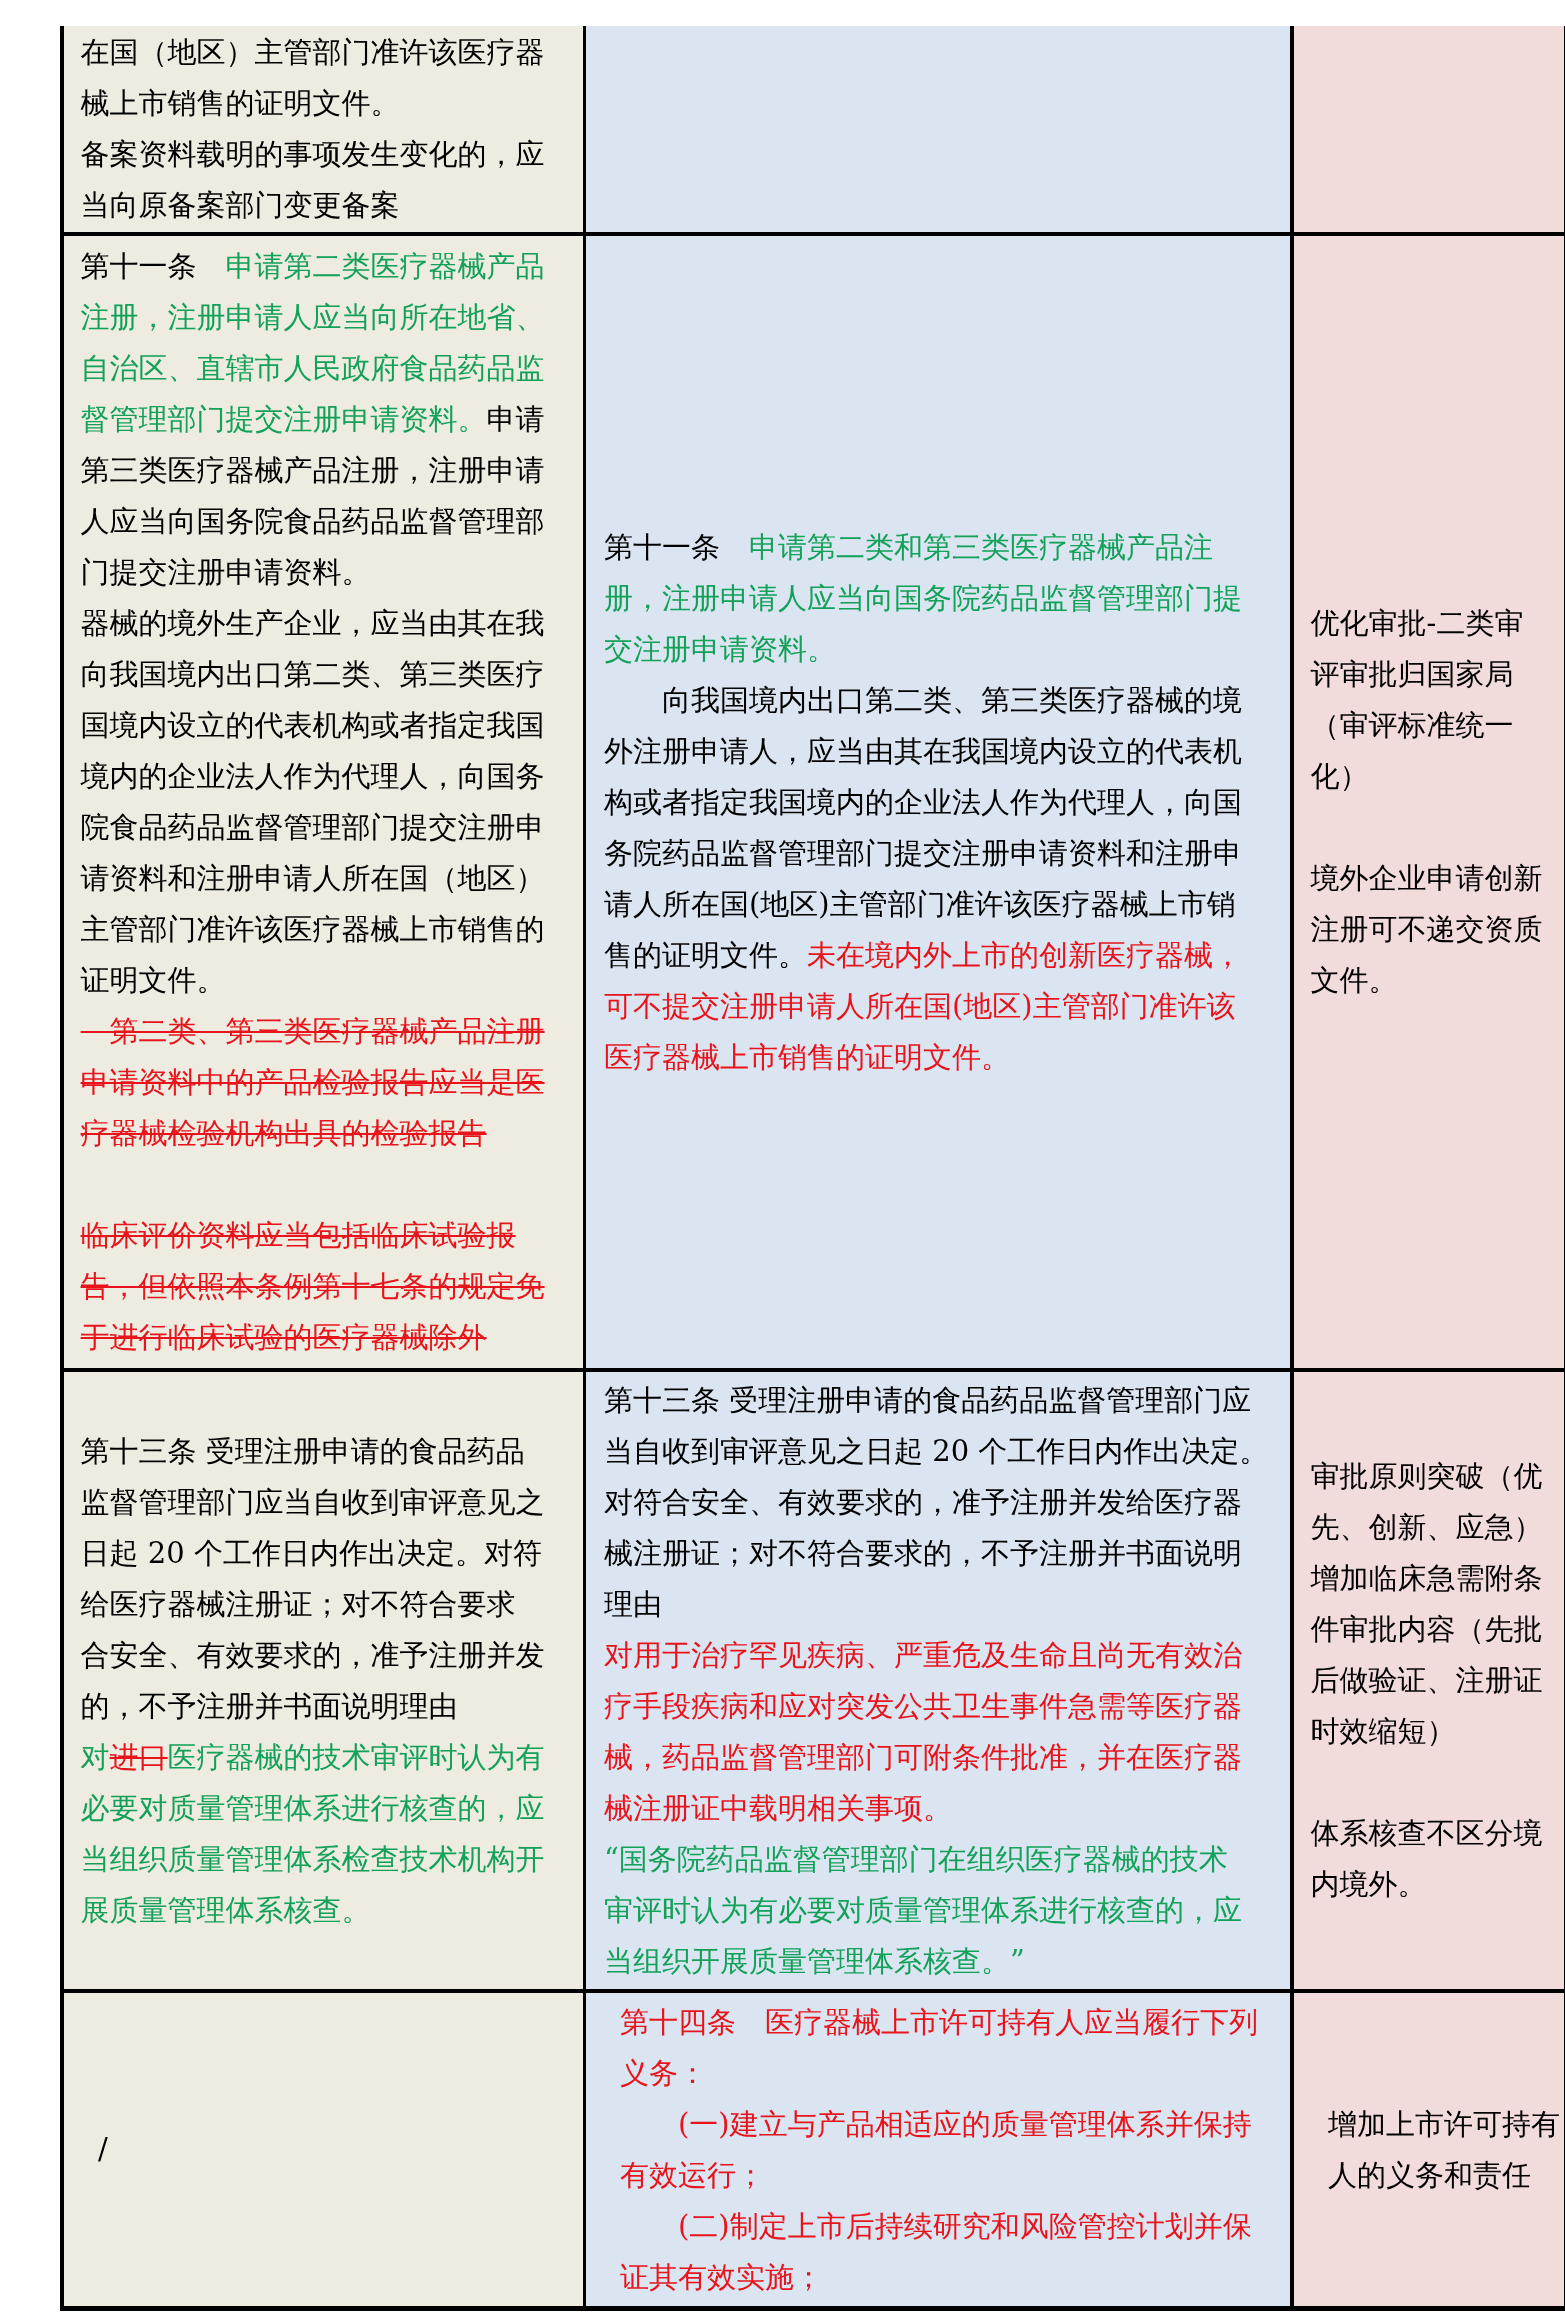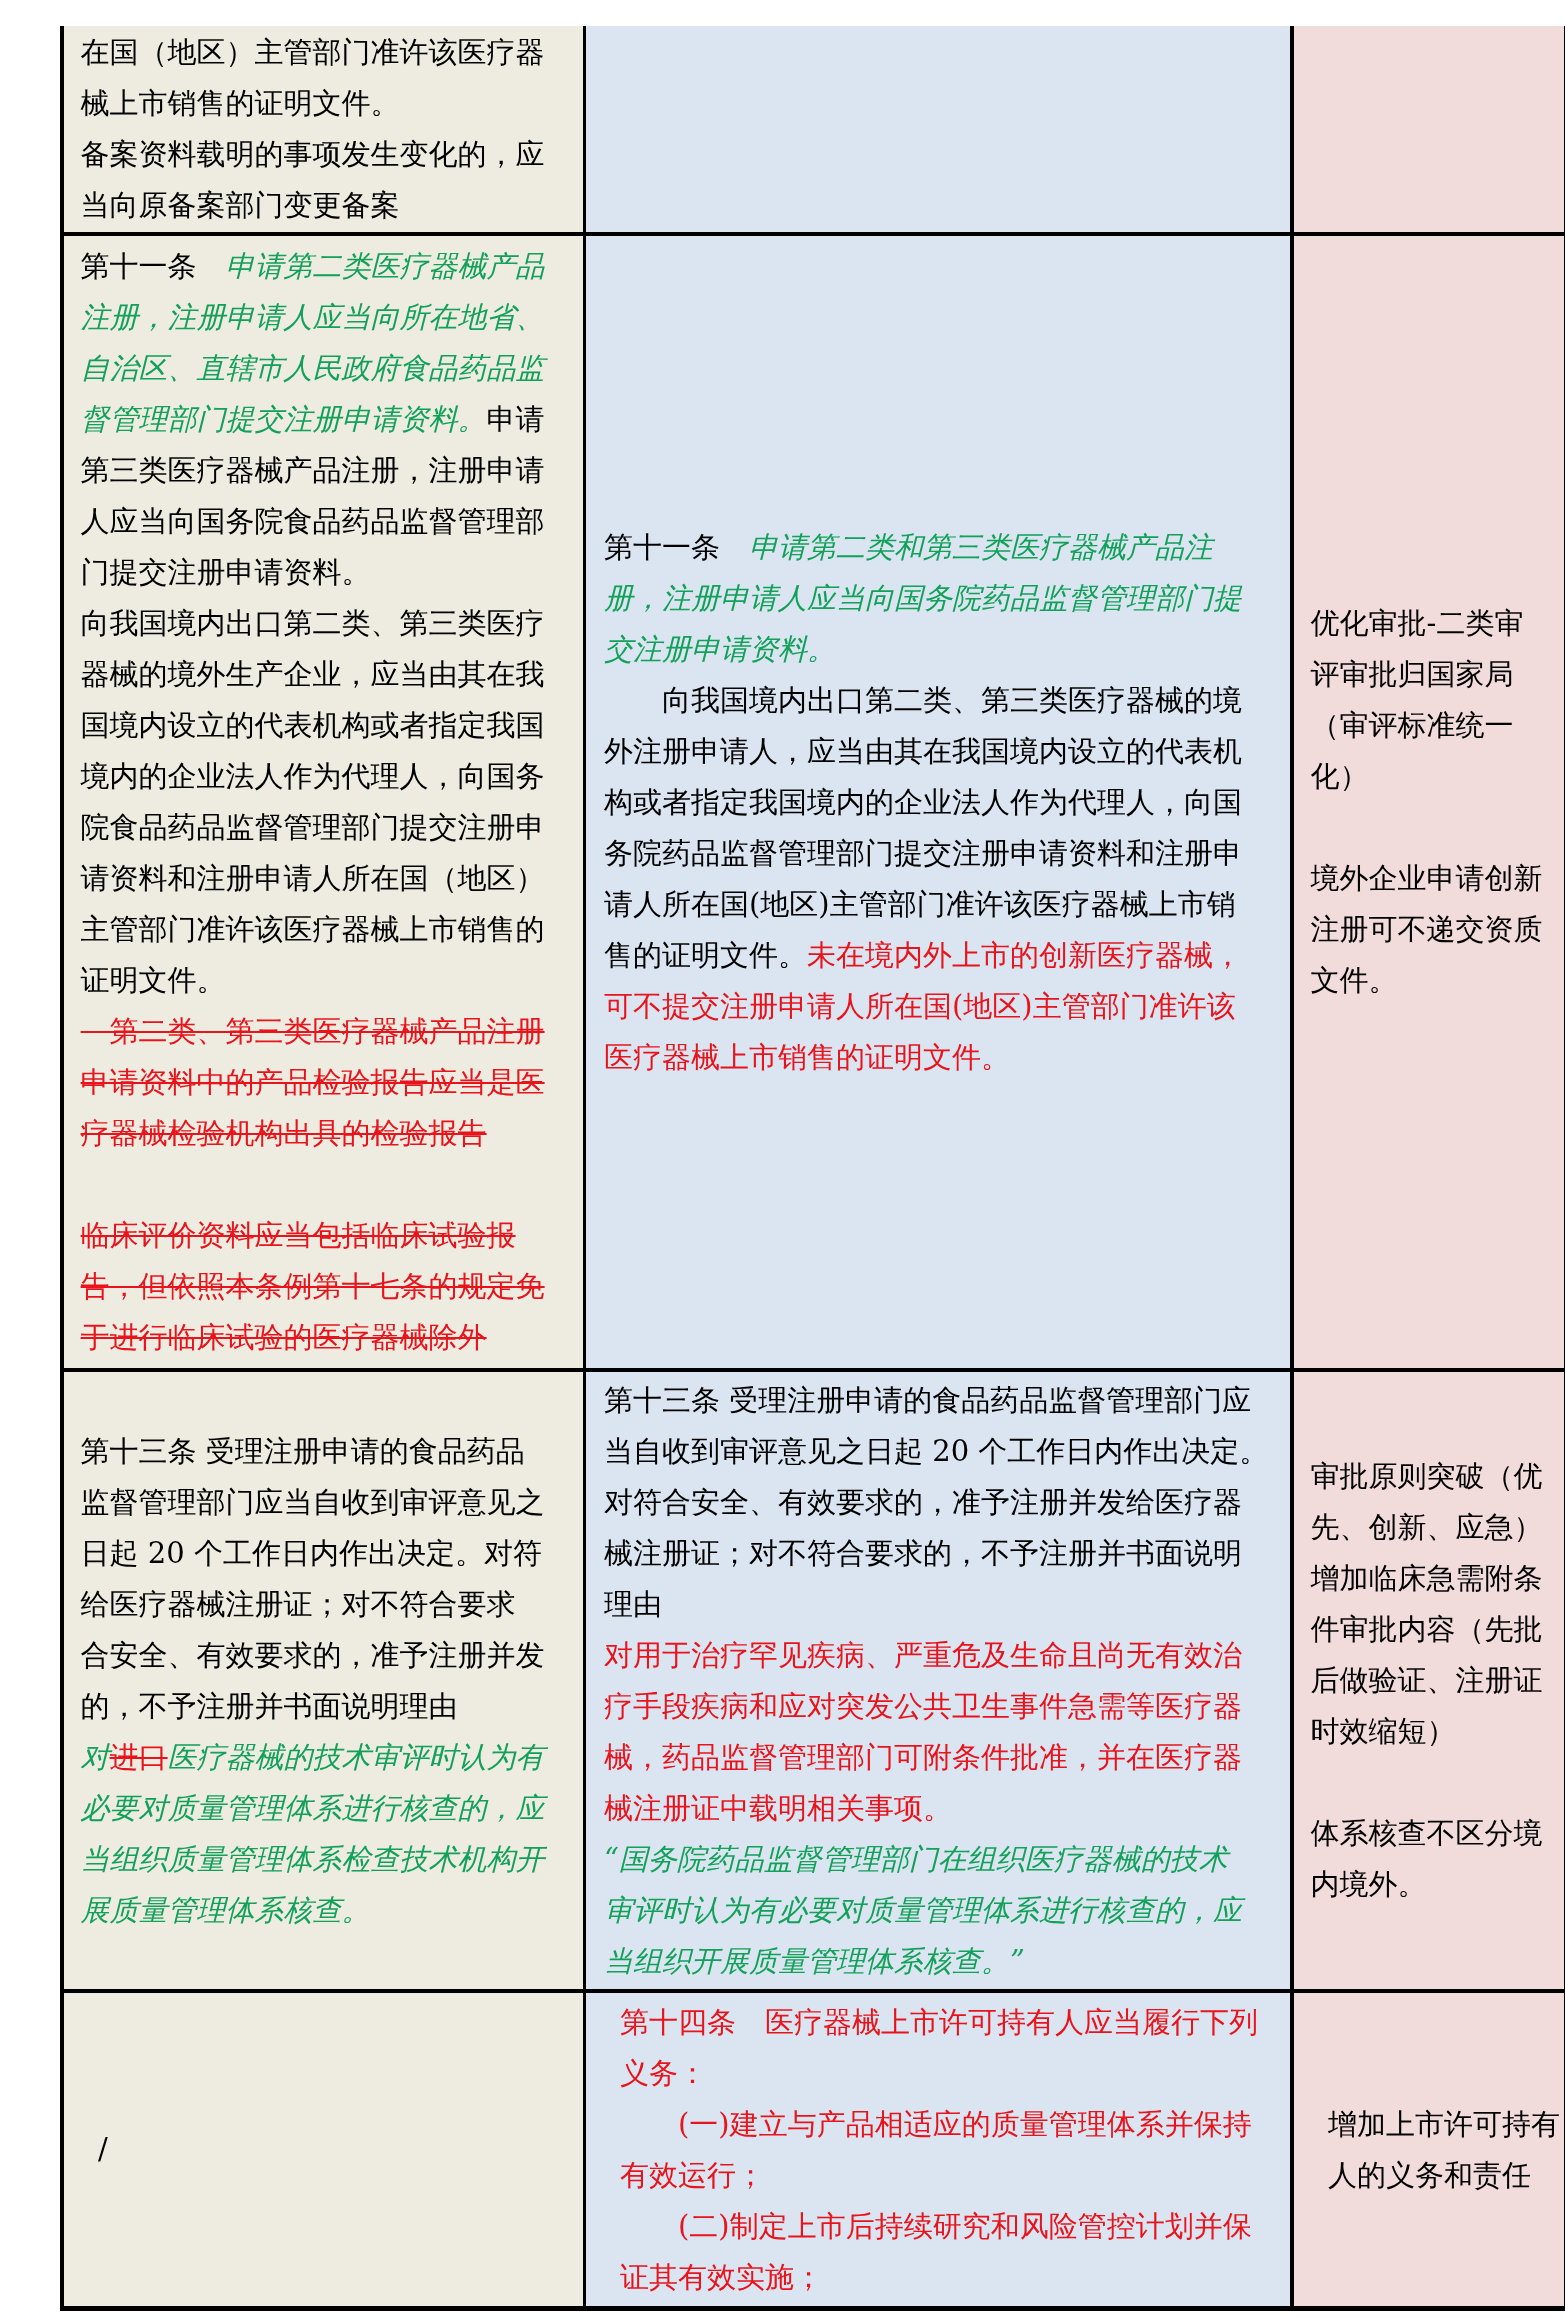--- a/index.html
+++ b/index.html
@@ -52,21 +52,21 @@
       justify-content: center;
     }
     .line {
       height: 51px;
       line-height: 51px;
       font-size: 29px;
       white-space: pre;
       color: var(--text-black);
     }
     .seg.s-k { color: var(--text-black); }
-    .seg.s-g { color: var(--text-green); font-style: italic; }
+    .seg.s-g { color: var(--text-green); }
     .seg.s-r { color: var(--text-red); }
     .seg.s-rs {
       color: var(--text-red);
       text-decoration: line-through;
       text-decoration-color: var(--text-red);
       text-decoration-thickness: 2.4px;
     }
   </style>
 </head>
 <body>
@@ -90,22 +90,22 @@
 
   <div class="cell c1 r2">
     <div class="content">
         <div class="line"><span class="seg s-k">第十一条　</span><span class="seg s-g">申请第二类医疗器械产品</span></div>
         <div class="line"><span class="seg s-g">注册，注册申请人应当向所在地省、</span></div>
         <div class="line"><span class="seg s-g">自治区、直辖市人民政府食品药品监</span></div>
         <div class="line"><span class="seg s-g">督管理部门提交注册申请资料。</span><span class="seg s-k">申请</span></div>
         <div class="line"><span class="seg s-k">第三类医疗器械产品注册，注册申请</span></div>
         <div class="line"><span class="seg s-k">人应当向国务院食品药品监督管理部</span></div>
         <div class="line"><span class="seg s-k">门提交注册申请资料。</span></div>
+        <div class="line"><span class="seg s-k">器械的境外生产企业，应当由其在我</span></div>
         <div class="line"><span class="seg s-k">向我国境内出口第二类、第三类医疗</span></div>
-        <div class="line"><span class="seg s-k">器械的境外生产企业，应当由其在我</span></div>
         <div class="line"><span class="seg s-k">国境内设立的代表机构或者指定我国</span></div>
         <div class="line"><span class="seg s-k">境内的企业法人作为代理人，向国务</span></div>
         <div class="line"><span class="seg s-k">院食品药品监督管理部门提交注册申</span></div>
         <div class="line"><span class="seg s-k">请资料和注册申请人所在国（地区）</span></div>
         <div class="line"><span class="seg s-k">主管部门准许该医疗器械上市销售的</span></div>
         <div class="line"><span class="seg s-k">证明文件。</span></div>
         <div class="line"><span class="seg s-rs">　第二类、第三类医疗器械产品注册</span></div>
         <div class="line"><span class="seg s-rs">申请资料中的产品检验报告应当是医</span></div>
         <div class="line"><span class="seg s-rs">疗器械检验机构出具的检验报告</span></div>
         <div class="line"></div>

